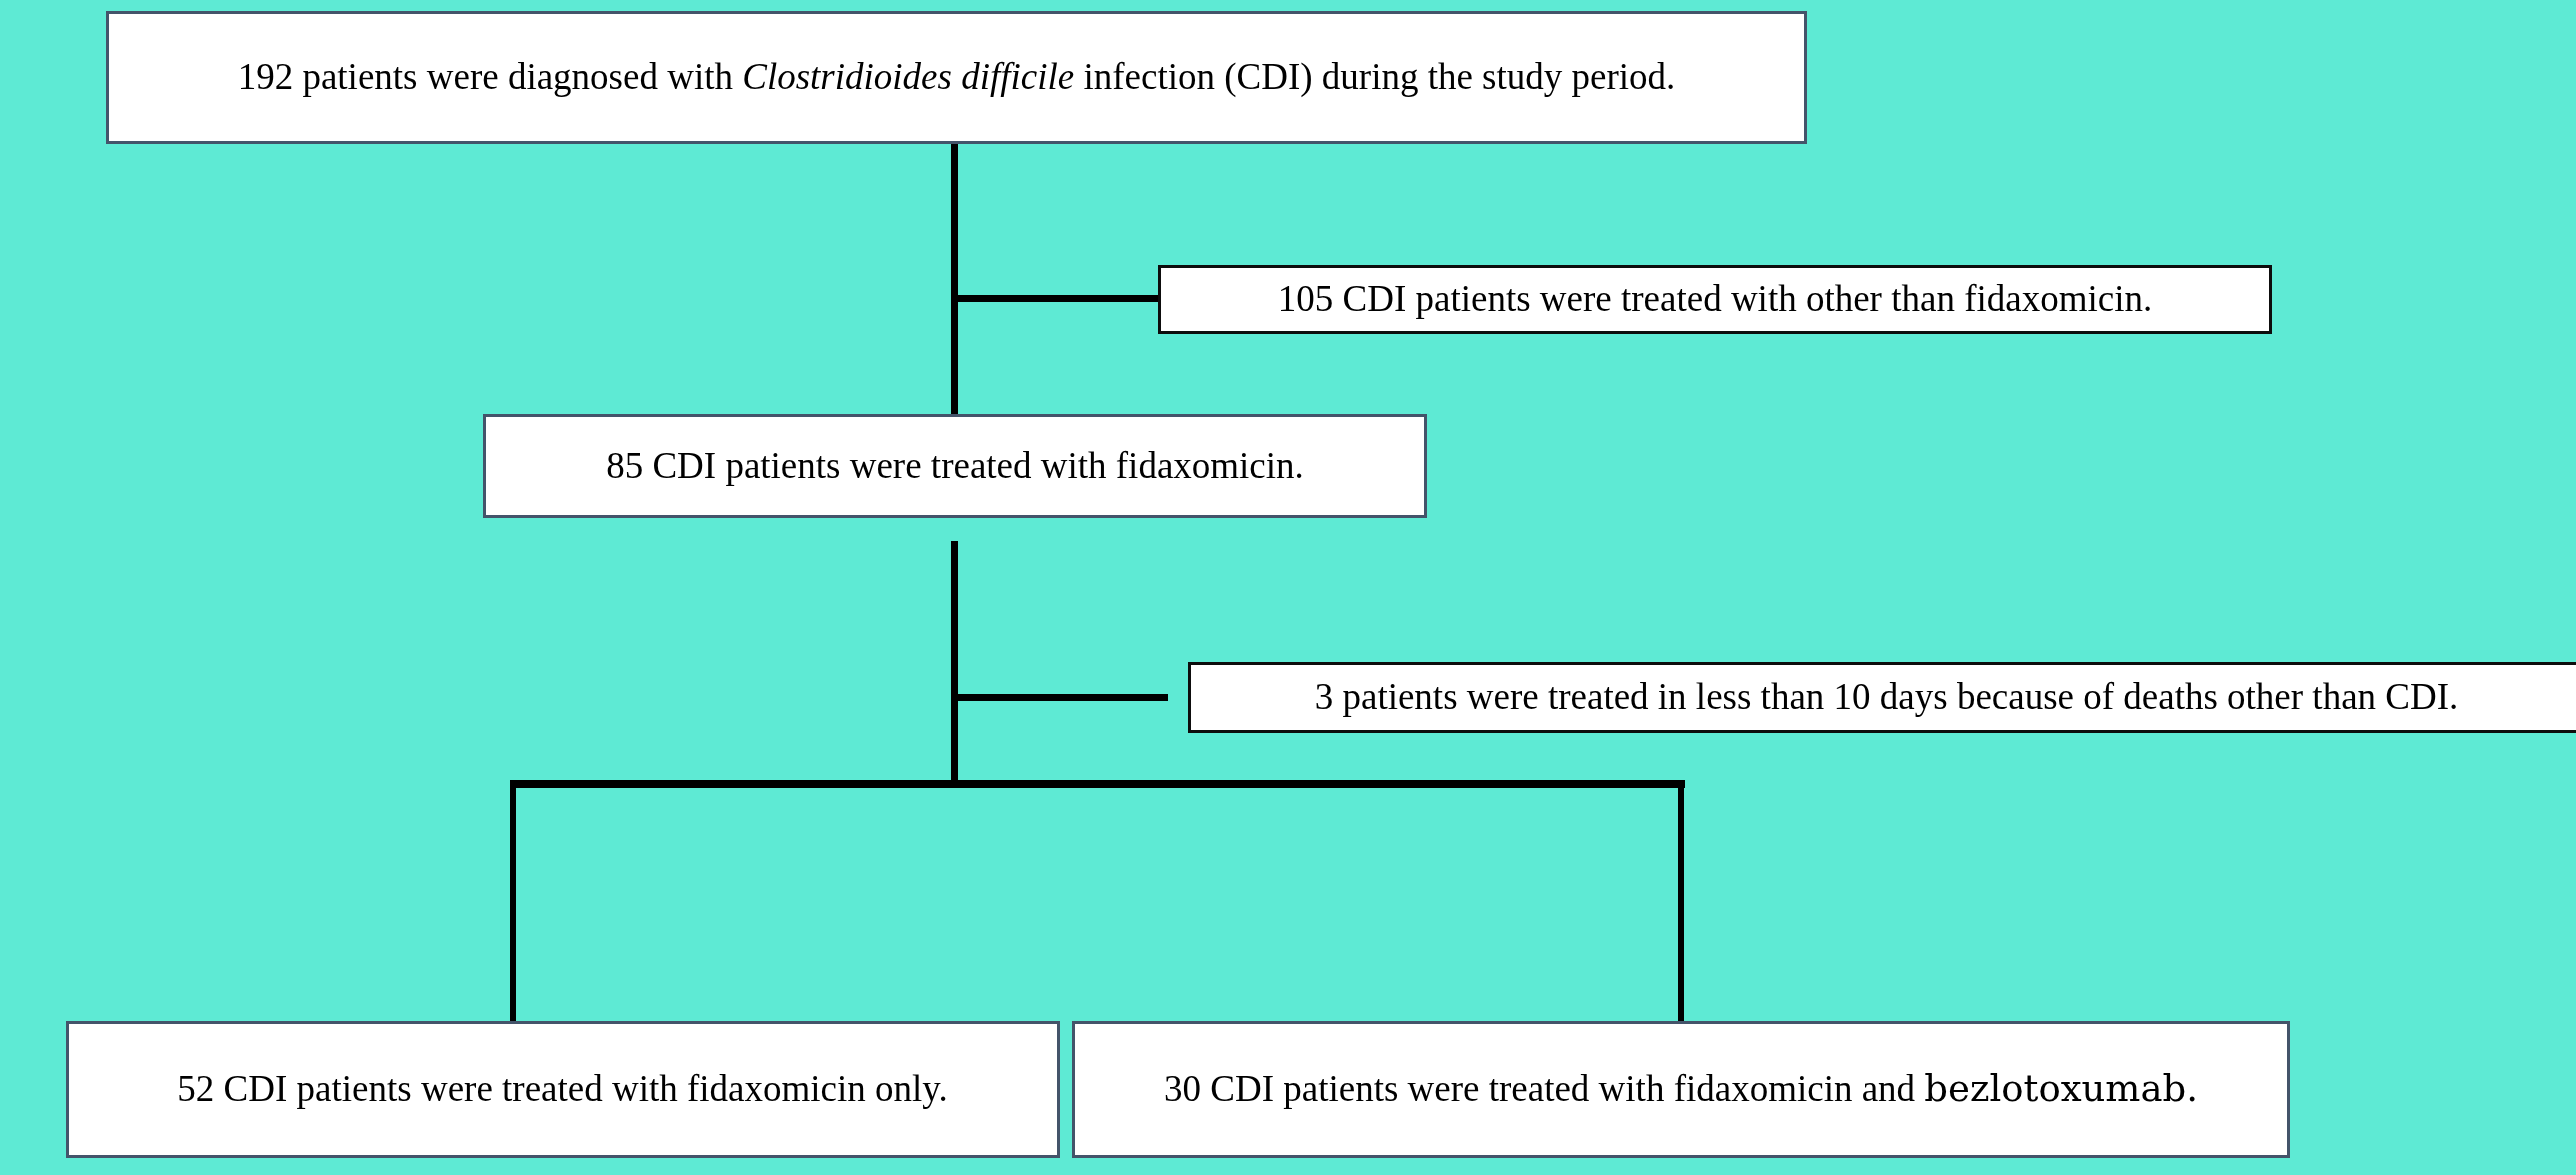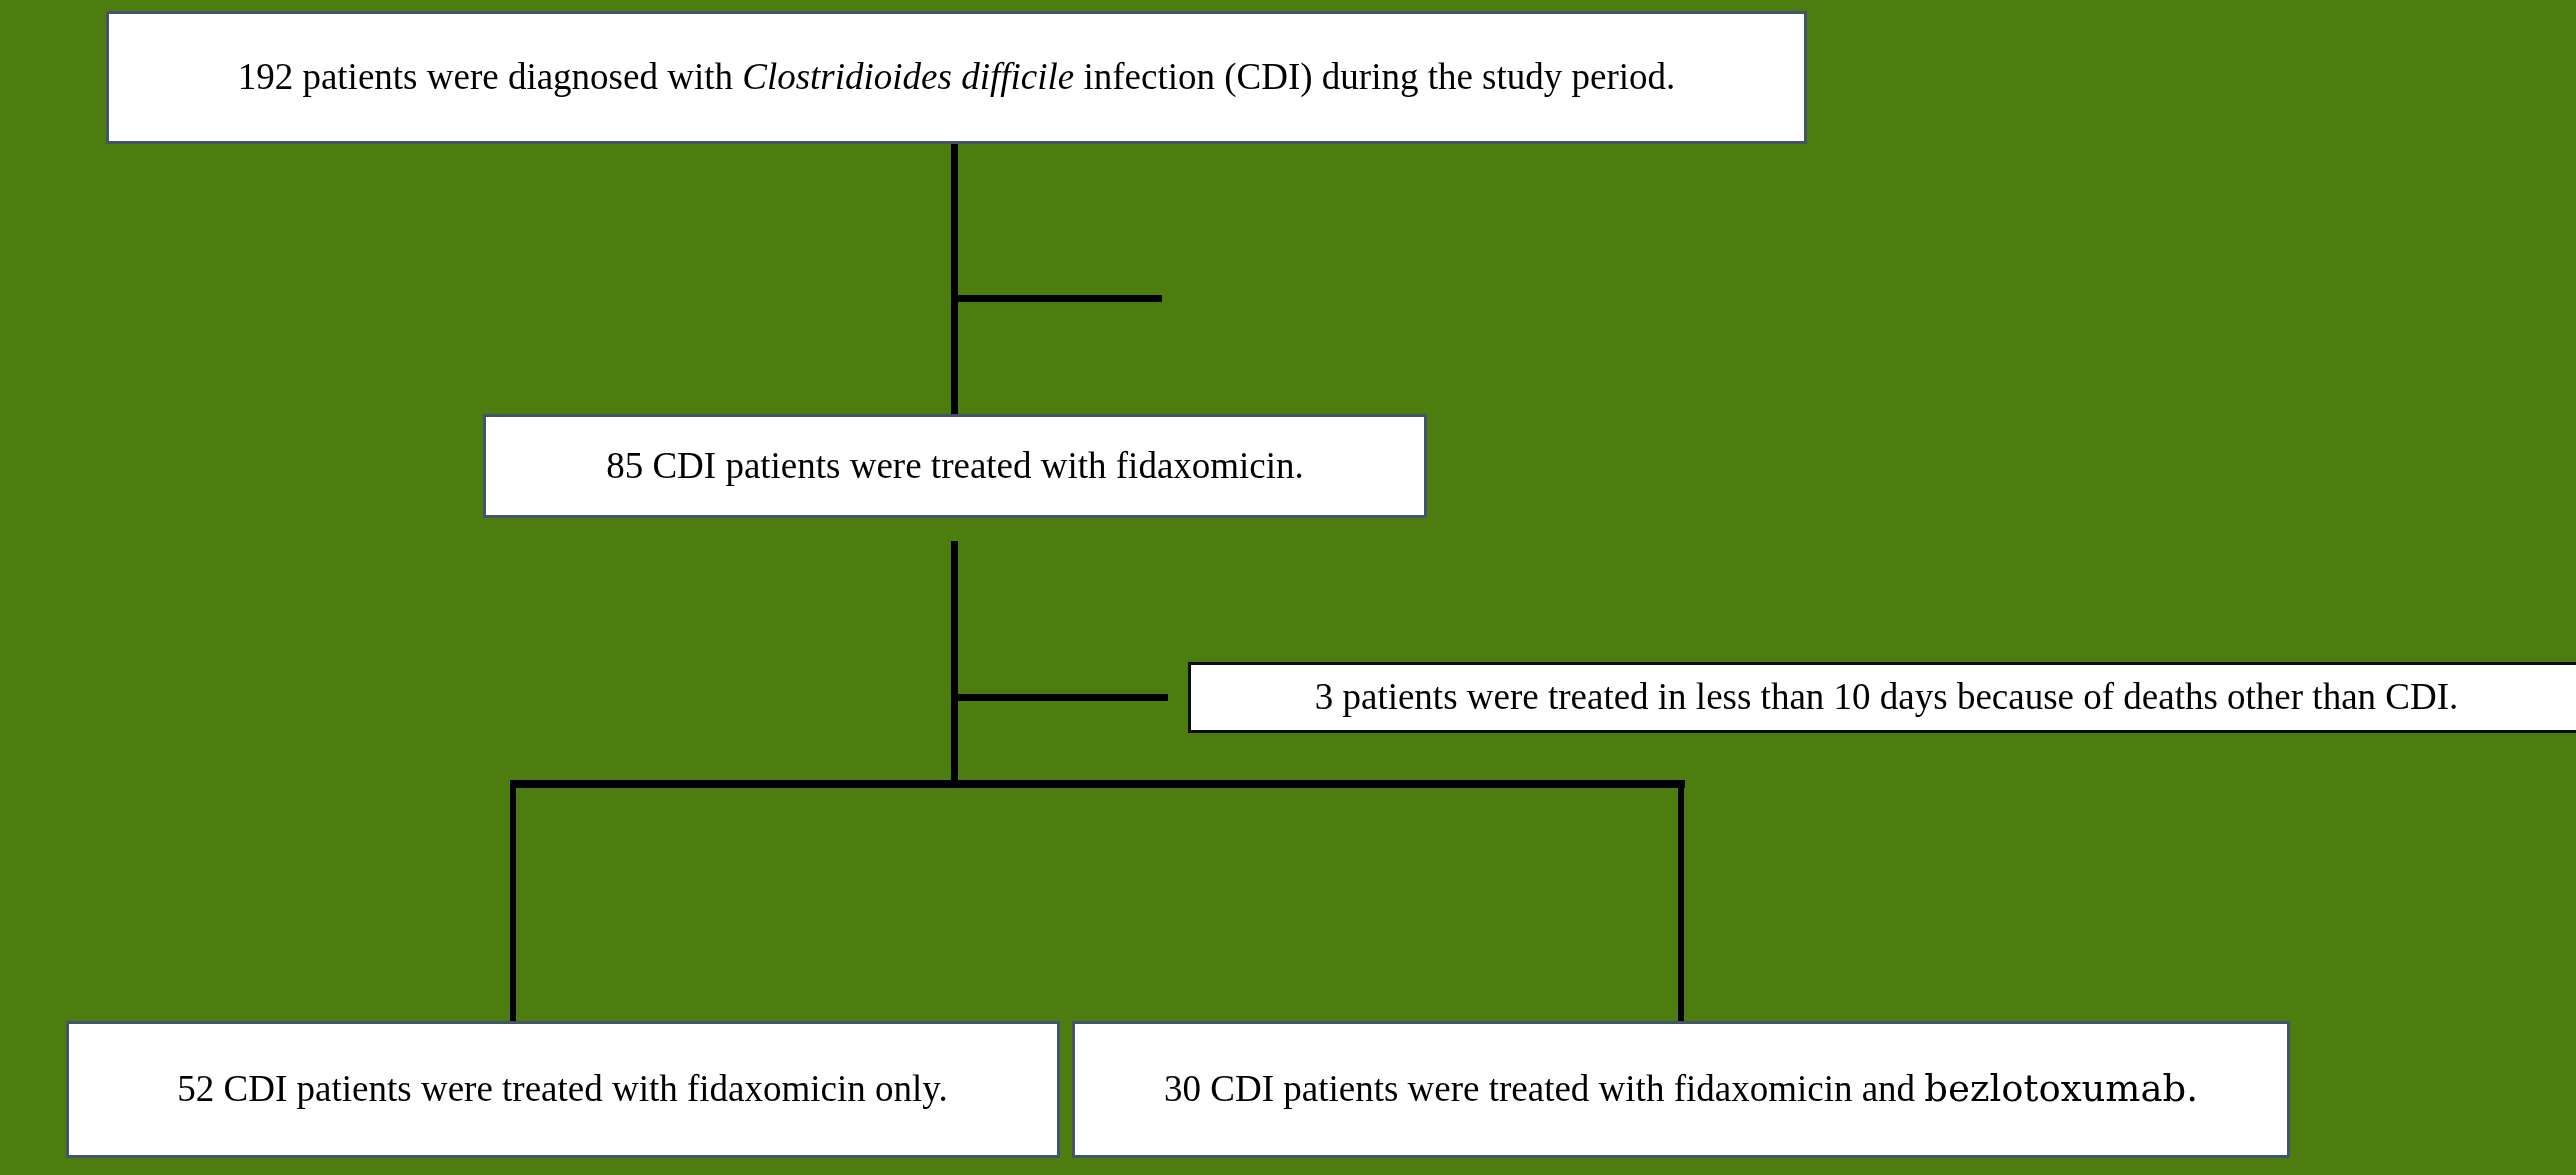--- a/index.html
+++ b/index.html
@@ -4,21 +4,21 @@
 <style>
   html, body {
     margin: 0;
     padding: 0;
     background: #ffffff;
   }
   #figure {
     position: relative;
     width: 2576px;
     height: 1176px;
-    background: #4d7c0f;
+    background: #5eead4;
     font-family: "Liberation Serif", serif;
     color: #000000;
     overflow: hidden;
   }
   .connector {
     position: absolute;
     background: #000000;
     z-index: 1;
   }
   .node {
@@ -73,20 +73,23 @@
   <div class="connector" id="conn-v-mid"></div>
   <div class="connector" id="conn-h-death"></div>
   <div class="connector" id="conn-h-branch"></div>
   <div class="connector" id="conn-v-left-drop"></div>
   <div class="connector" id="conn-v-right-drop"></div>
 
   <div class="node primary" id="node-diagnosed">
     <span><span>192 patients were diagnosed with </span><span class="italic-species">Clostridioides difficile</span><span> infection (CDI) during the study period.</span></span>
   </div>
 
+  <div class="node secondary" id="node-other-treatment">
+    <span>105 CDI patients were treated with other than fidaxomicin.</span>
+  </div>
 
   <div class="node primary" id="node-fidaxomicin">
     <span>85 CDI patients were treated with fidaxomicin.</span>
   </div>
 
   <div class="node secondary" id="node-early-death">
     <span>3 patients were treated in less than 10 days because of deaths other than CDI.</span>
   </div>
 
   <div class="node primary" id="node-fidax-only">

